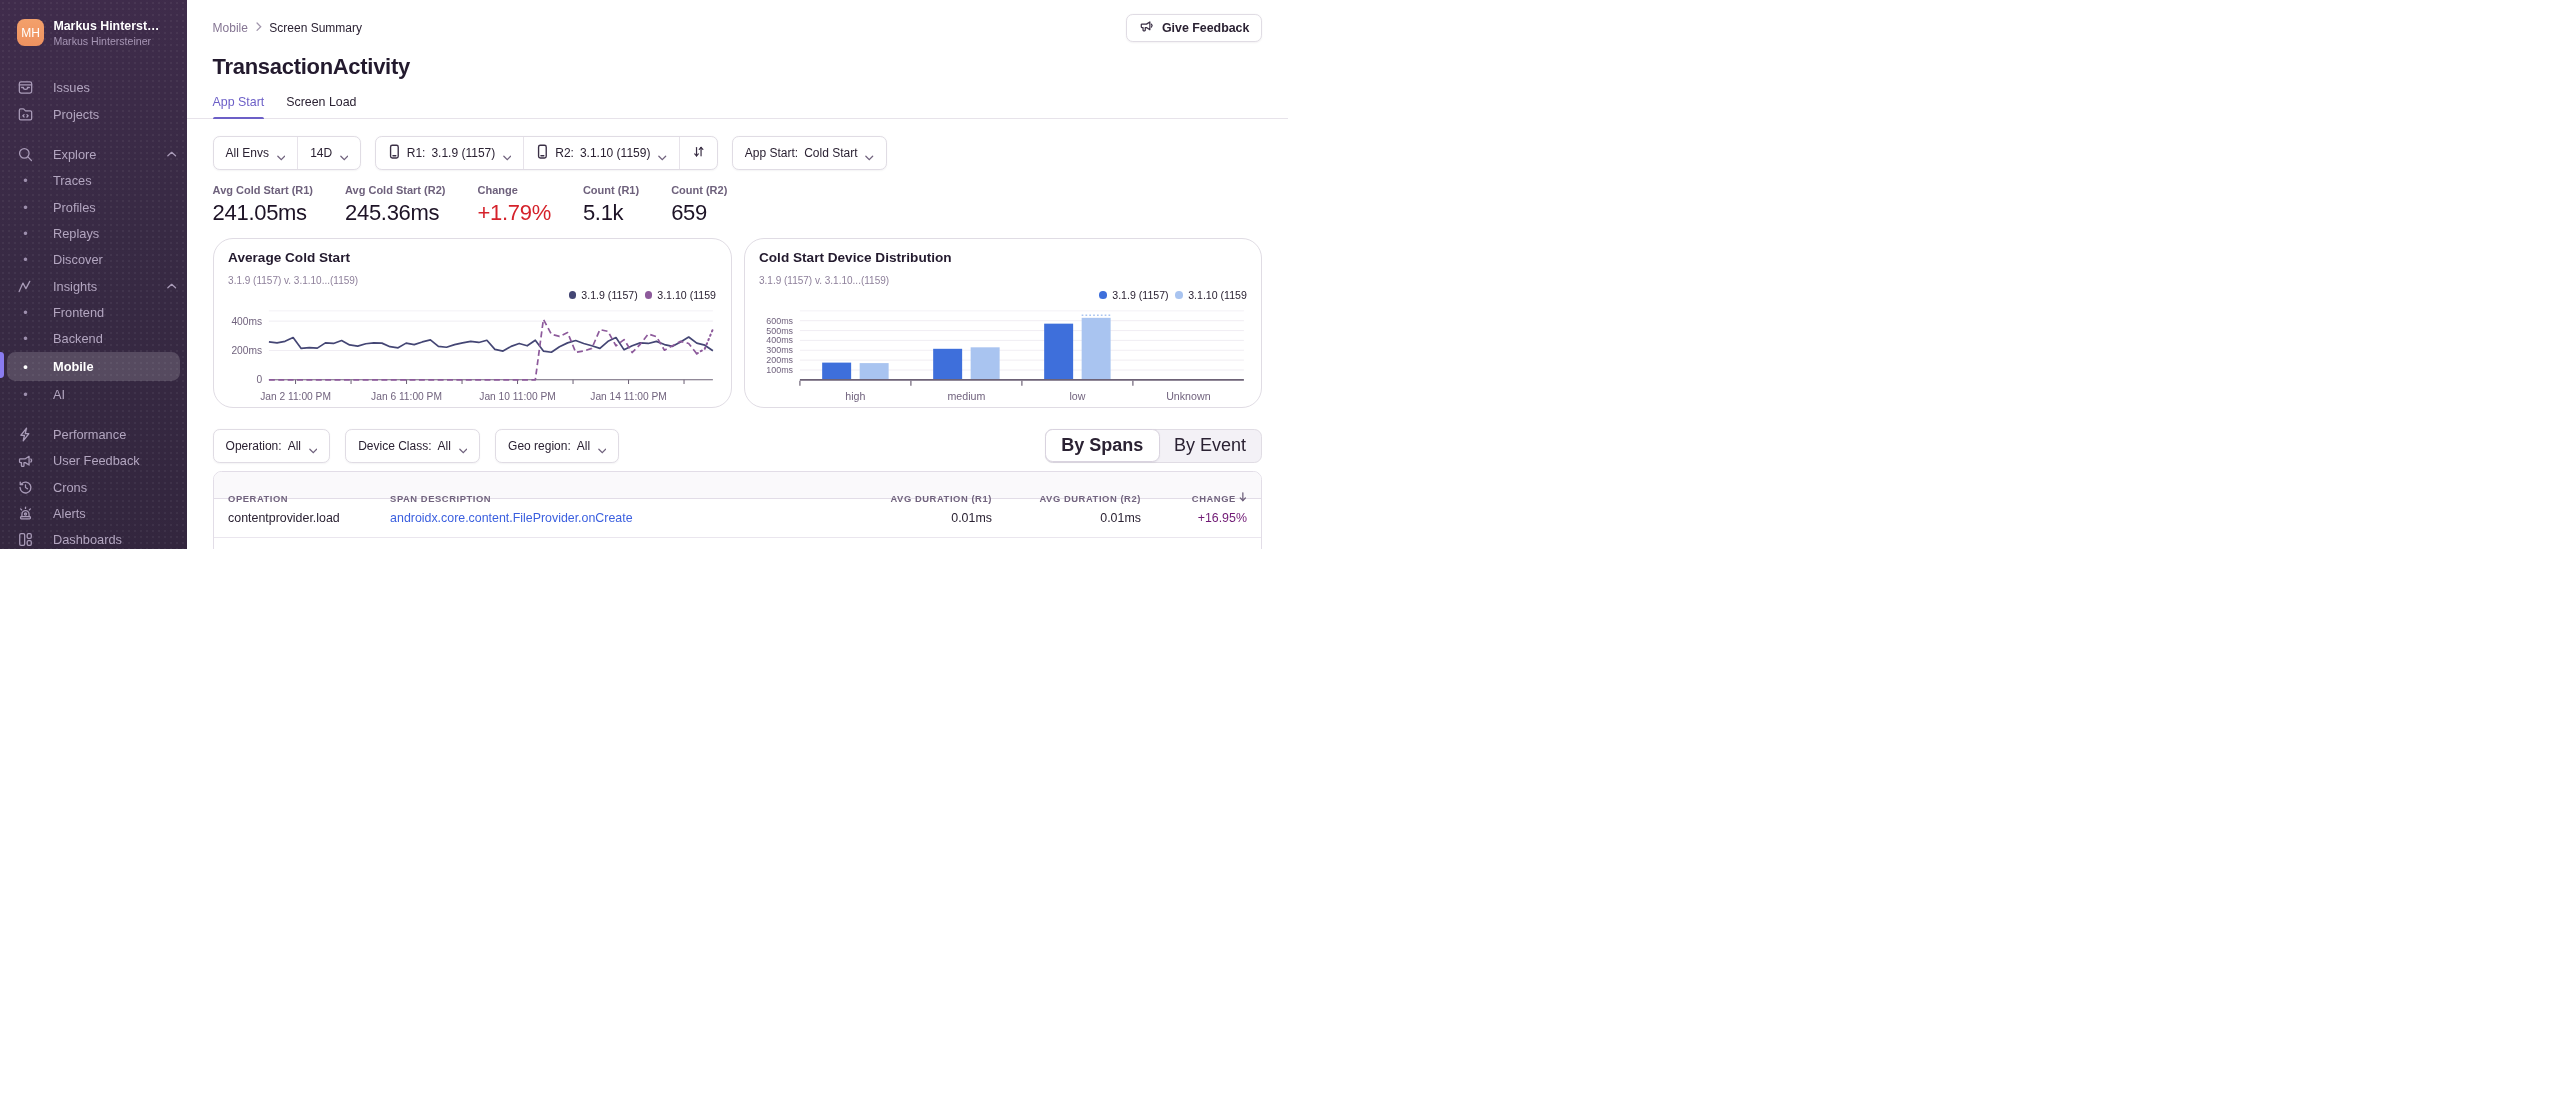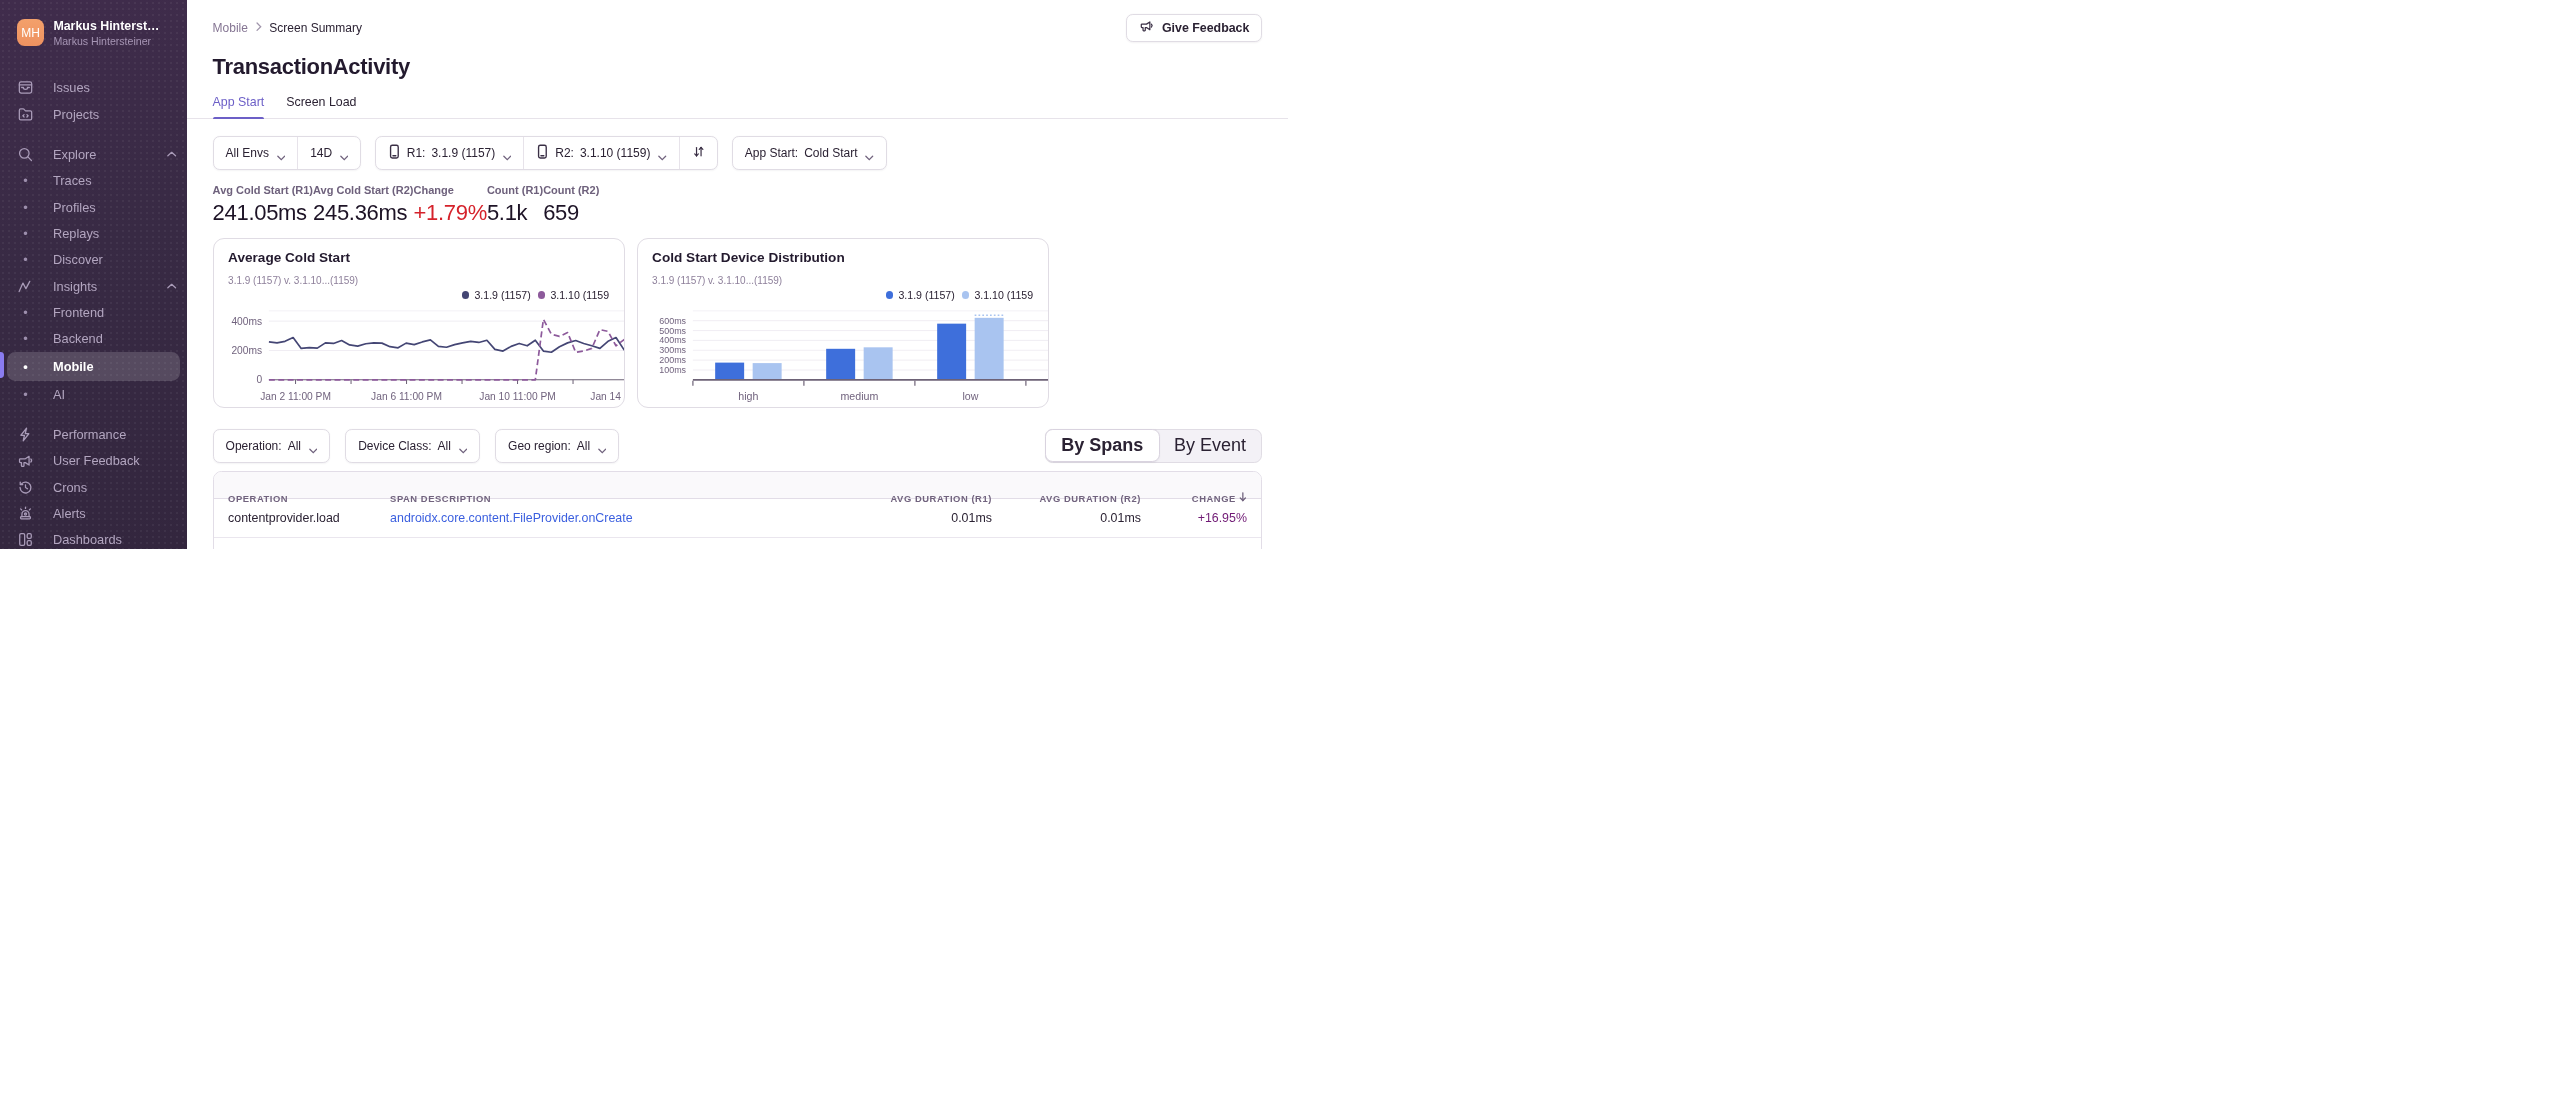--- a/index.html
+++ b/index.html
@@ -55,28 +55,28 @@
   
   .filter-row { display:flex; align-items:center; gap:13.6px; margin-top:17px; }
   .pill-group { display:flex; align-items:stretch; background:#fff; border:0.9px solid #e0dce4; border-radius:6.8px;
     box-shadow:0 0.9px 1.7px rgba(43,34,51,0.05); height:34px; }
   .pill-seg { display:flex; align-items:center; gap:6px; padding:0 12px; font-size:12px; cursor:pointer; white-space:nowrap; }
   .pill-seg + .pill-seg { border-left:0.9px solid #e7e3ea; }
   .pill-label { font-weight:400; }
   .chev { width:8.5px; height:6px; display:inline-block; margin-left:1.7px; }
 
   
-  .stats-row { display:flex; margin-top:13.6px; }
+  .stats-row { display:flex; gap:32px; margin-top:13.6px; }
   .stat-label { color:#6e617c; font-size:11px; font-weight:700; }
   .stat-value { font-size:22px; font-weight:500; color:#1d1326; margin-top:4.3px; letter-spacing:-0.3px; }
   .stat-value.red { color:#d5222b; }
 
   
   .charts-row { display:flex; gap:12px; margin-top:12px; }
-  .card { width:412px; height:170px; border:0.9px solid #e0dce4; border-radius:11px; background:#fff; padding:11px 14.5px; overflow:hidden; }
+  .card { width:519px; height:170px; border:0.9px solid #e0dce4; border-radius:20px; background:#fff; padding:11px 14.5px; overflow:hidden; }
   .card-title { font-size:13.6px; font-weight:700; color:#231a2e; }
   .card-sub { font-size:10px; color:#8d7f9a; margin-top:10px; }
   .legend { display:flex; justify-content:flex-end; align-items:center; gap:6.8px; margin-top:1.7px; height:13.6px;
     white-space:nowrap; overflow:hidden; }
   .legend-item { display:flex; align-items:center; gap:5.1px; font-size:10.6px; color:#2b2233; }
   .dot { width:7.7px; height:7.7px; border-radius:50%; flex:0 0 7.7px; }
   .chart-svg { display:block; margin-top:1.7px; }
   svg text { font-family:"Liberation Sans","DejaVu Sans",sans-serif; }
 
   

